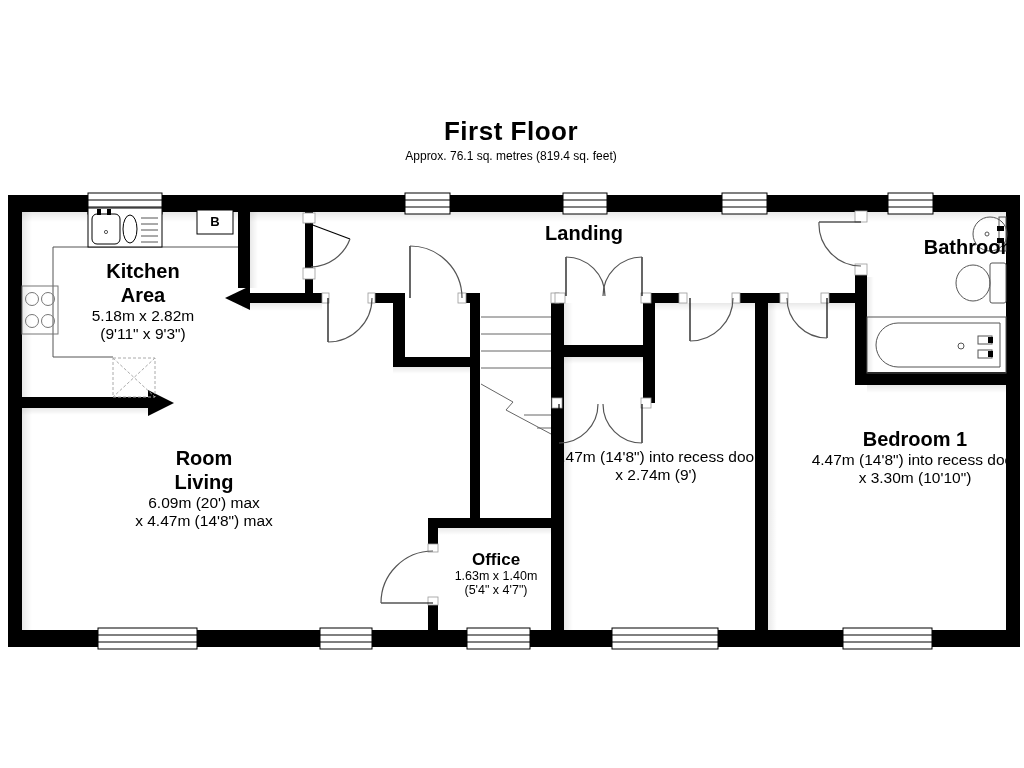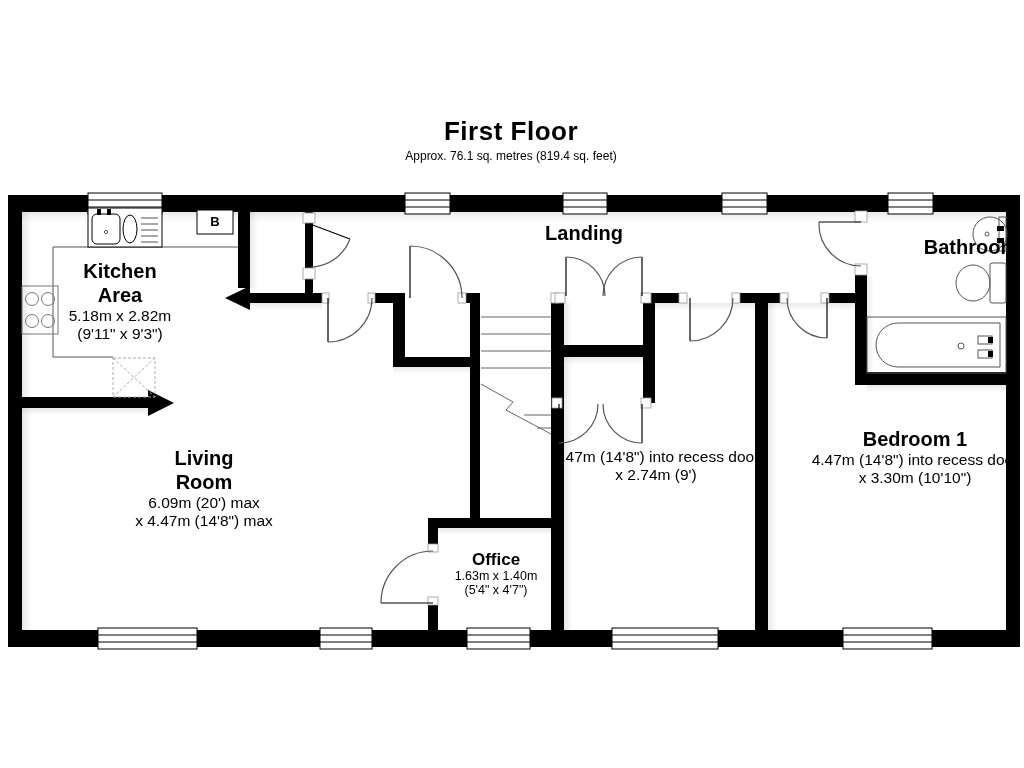--- a/index.html
+++ b/index.html
@@ -265,30 +265,30 @@
         <rect x="978" y="350" width="14" height="8"></rect>
         <rect x="988" y="351" width="5" height="6" fill="#000" stroke="none"></rect>
         <circle cx="961" cy="346" r="3"></circle>
       </g>
     </g>
   </svg>
 
   <div class="lbl title" style="left:511px;top:116px;">First Floor</div>
   <div class="lbl subtitle" style="left:511px;top:149px;">Approx. 76.1 sq. metres (819.4 sq. feet)</div>
 
-  <div class="lbl" style="left:120px;top:259px;">
+  <div class="lbl" style="left:143px;top:259px;">
     <div class="room-name">Kitchen</div>
     <div class="room-name">Area</div>
     <div class="room-dims">5.18m x 2.82m</div>
     <div class="room-dims">(9'11" x 9'3")</div>
   </div>
 
   <div class="lbl" style="left:204px;top:446px;">
+    <div class="room-name">Room</div>
     <div class="room-name">Living</div>
-    <div class="room-name">Room</div>
     <div class="room-dims">6.09m (20') max</div>
     <div class="room-dims">x 4.47m (14'8") max</div>
   </div>
 
   <div class="lbl big" style="left:584px;top:222px;">Landing</div>
   <div class="lbl big" style="left:933px;top:236px;margin-left:38px;">Bathroom</div>
 
   <div class="lbl" style="left:656px;top:448px;">
     <div class="room-dims">4.47m (14'8") into recess door</div>
     <div class="room-dims">x 2.74m (9')</div>

